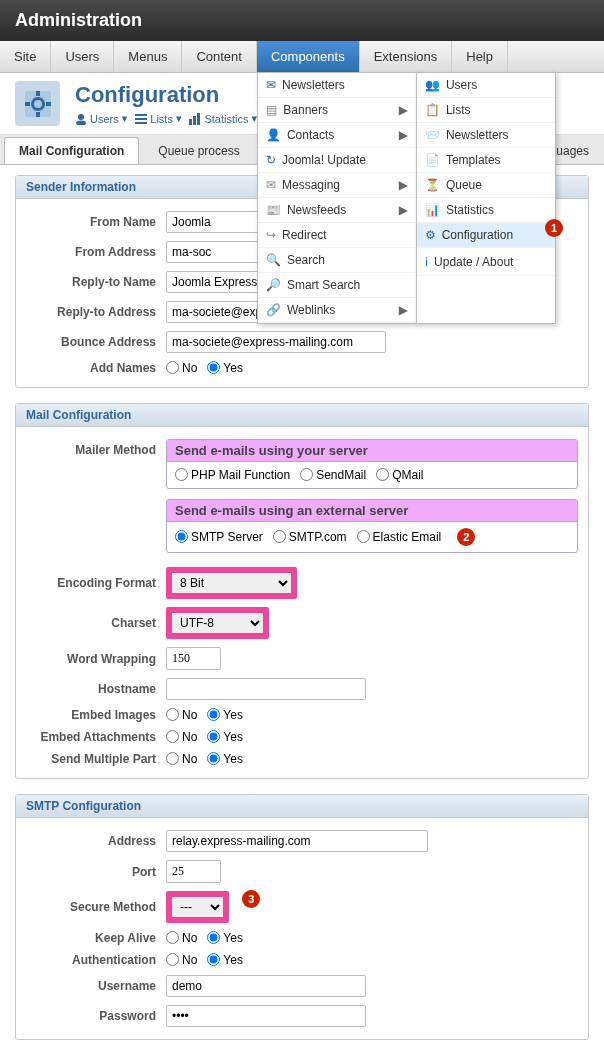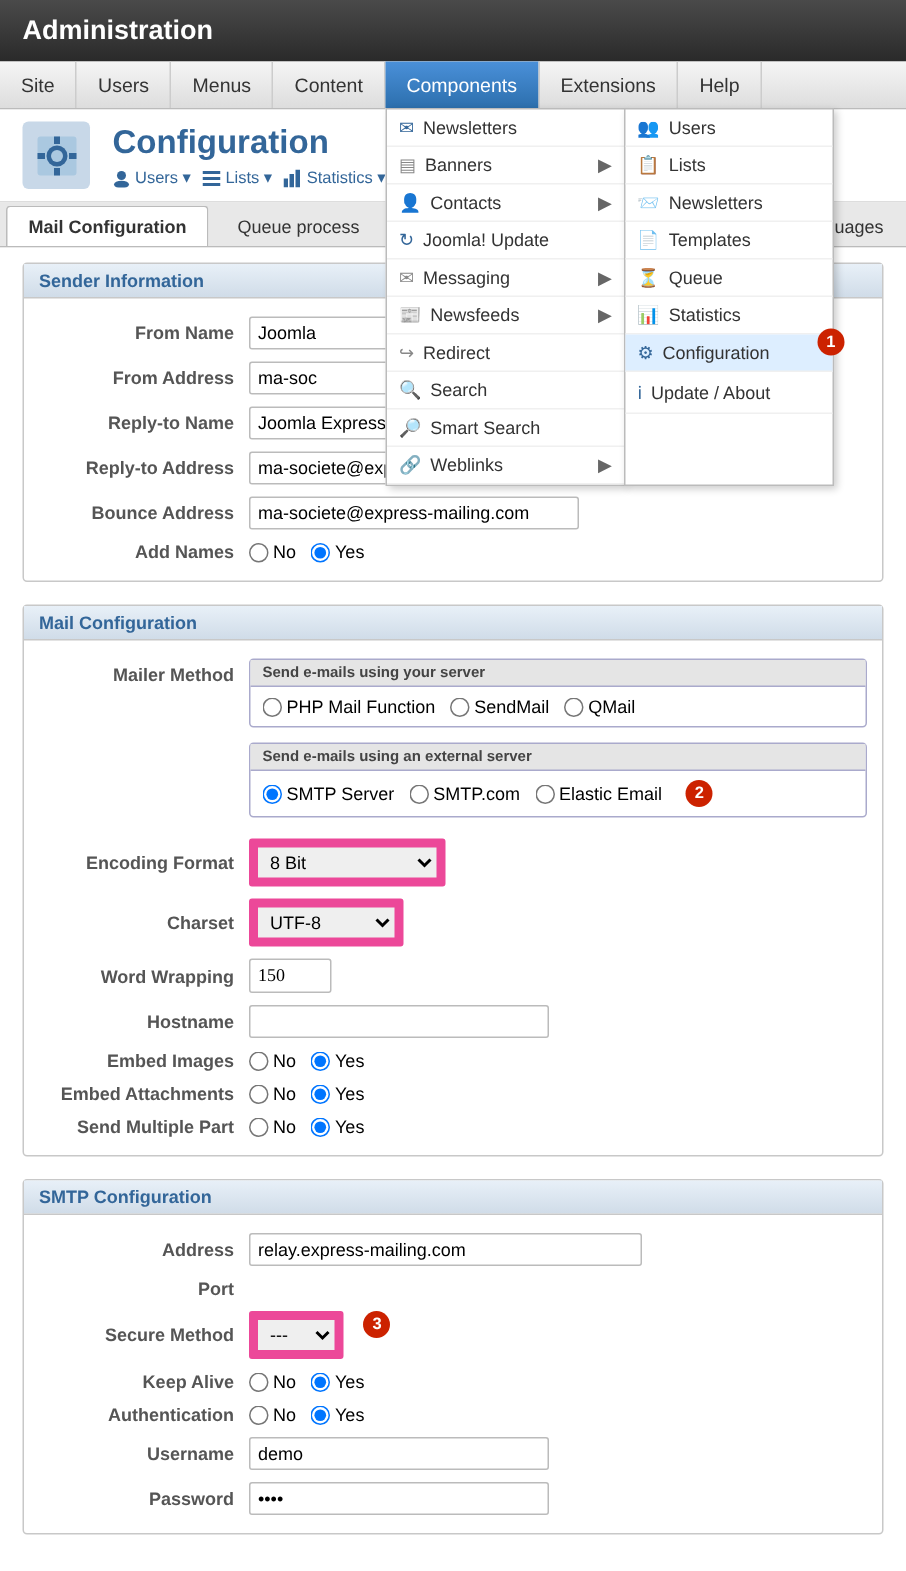--- a/index.html
+++ b/index.html
@@ -199,35 +199,35 @@
 
     
     .radio-group {
       display: flex;
       align-items: center;
       gap: 10px;
       flex-wrap: wrap;
     }
     .radio-item {
       display: flex;
-      align-items: flex-end;
+      align-items: flex-start;
       gap: 3px;
       font-size: 12px;
     }
 
     
     .mail-subsection {
       border: 1px solid #aac;
       border-radius: 3px;
       margin-bottom: 6px;
     }
     .mail-subsection-title {
-      background: #e5e5e5;
+      background: #f0abfc;
       padding: 3px 8px;
-      font-size: 10px;
+      font-size: 13px;
       font-weight: bold;
       color: #444;
       border-bottom: 1px solid #aac;
     }
     .mail-subsection-body {
       padding: 6px 8px;
     }
 
     
     .badge {
@@ -607,20 +607,23 @@
 
       <div class="form-row">
         <div class="form-label">Address</div>
         <div class="form-control-area">
           <input type="text" style="width: 262px;" value="relay.express-mailing.com">
         </div>
       </div>
 
       <div class="form-row">
         <div class="form-label">Port</div>
+        <div class="form-control-area">
+          <input type="text" class="xsmall" value="25" style="">
+        </div>
       </div>
 
       <div class="form-row">
         <div class="form-label">Secure Method</div>
         <div class="form-control-area">
           <select>
             <option selected="">---</option>
             <option>SSL</option>
             <option>TLS</option>
           </select>

